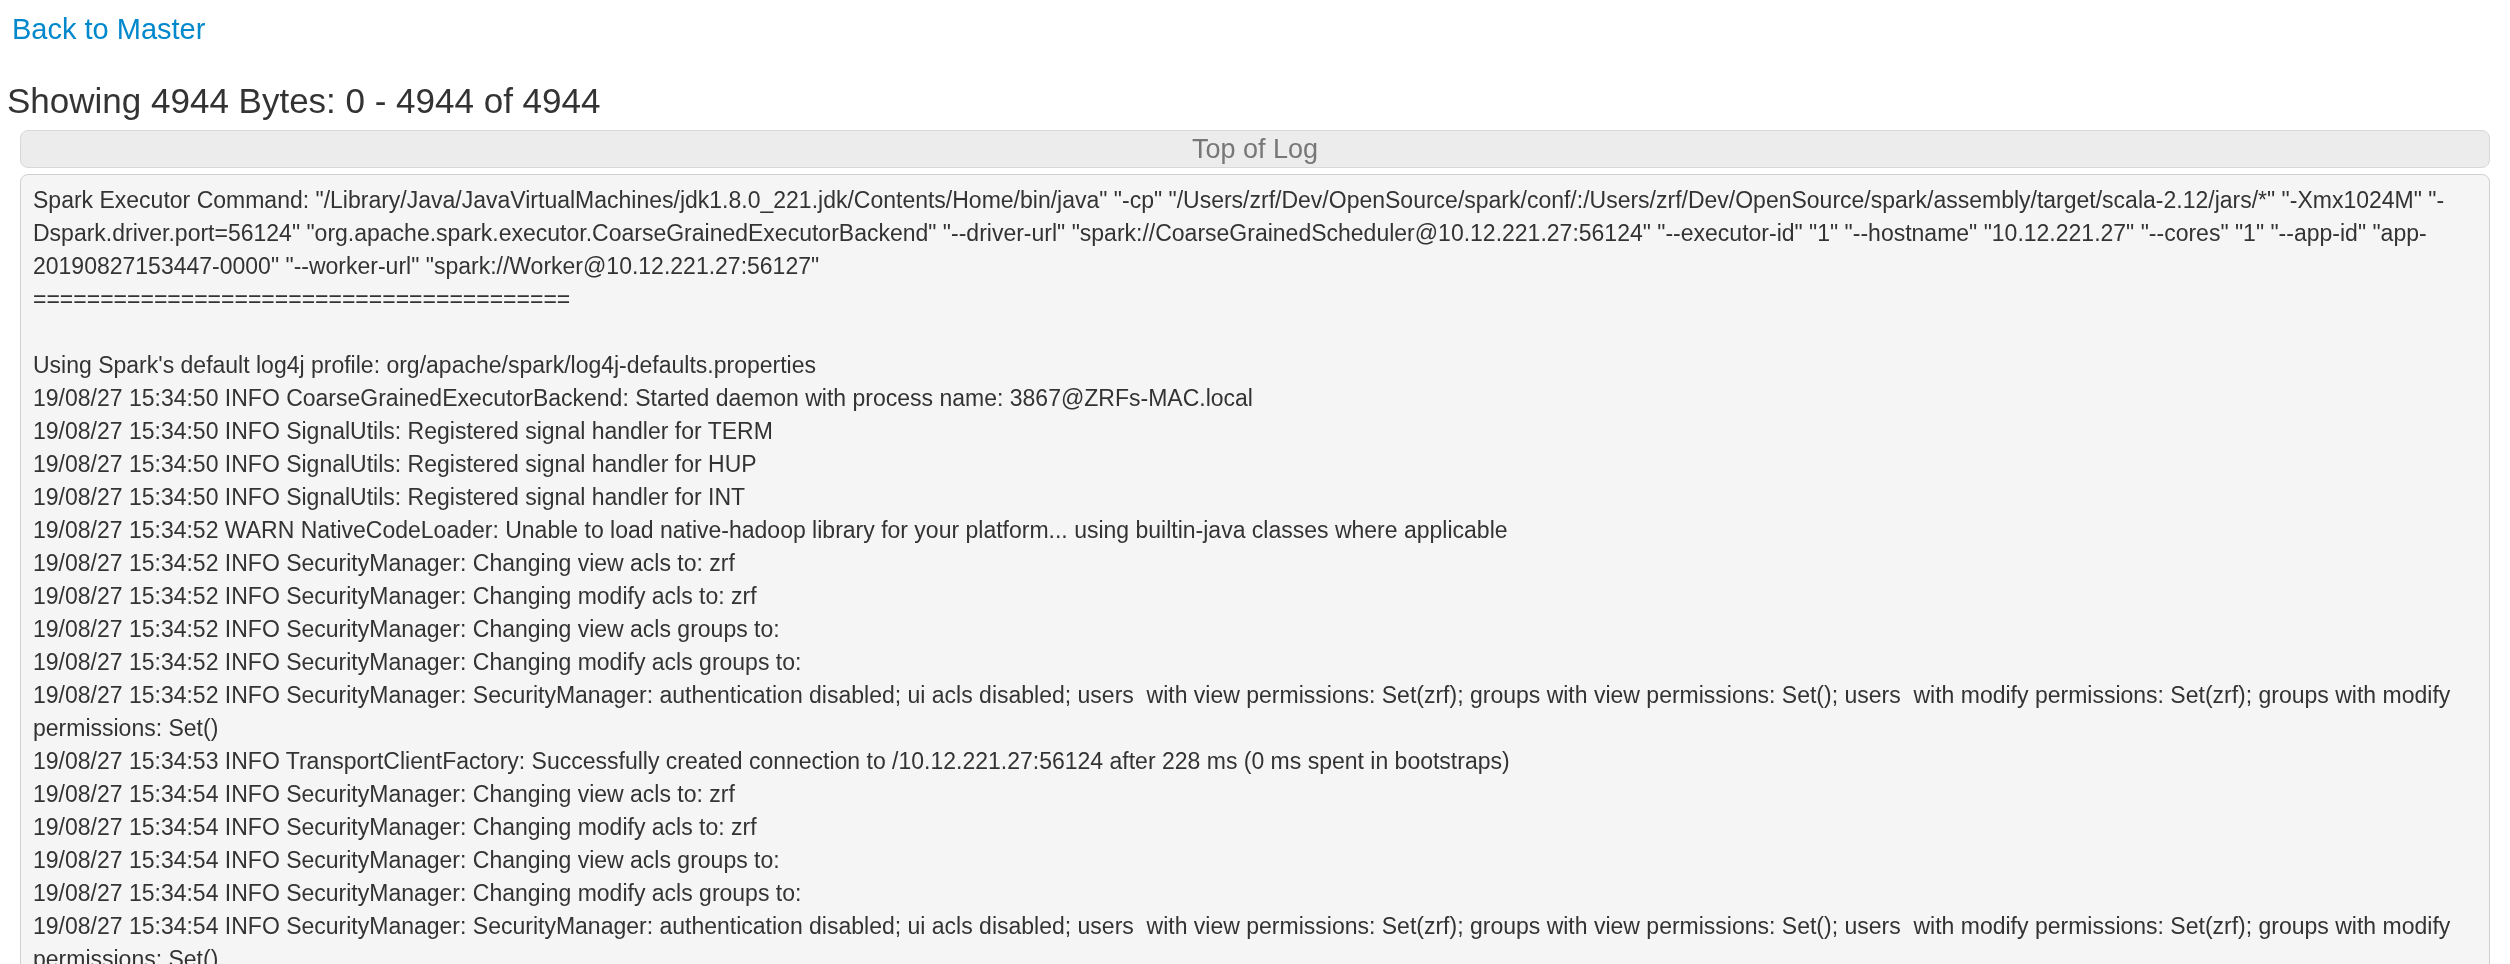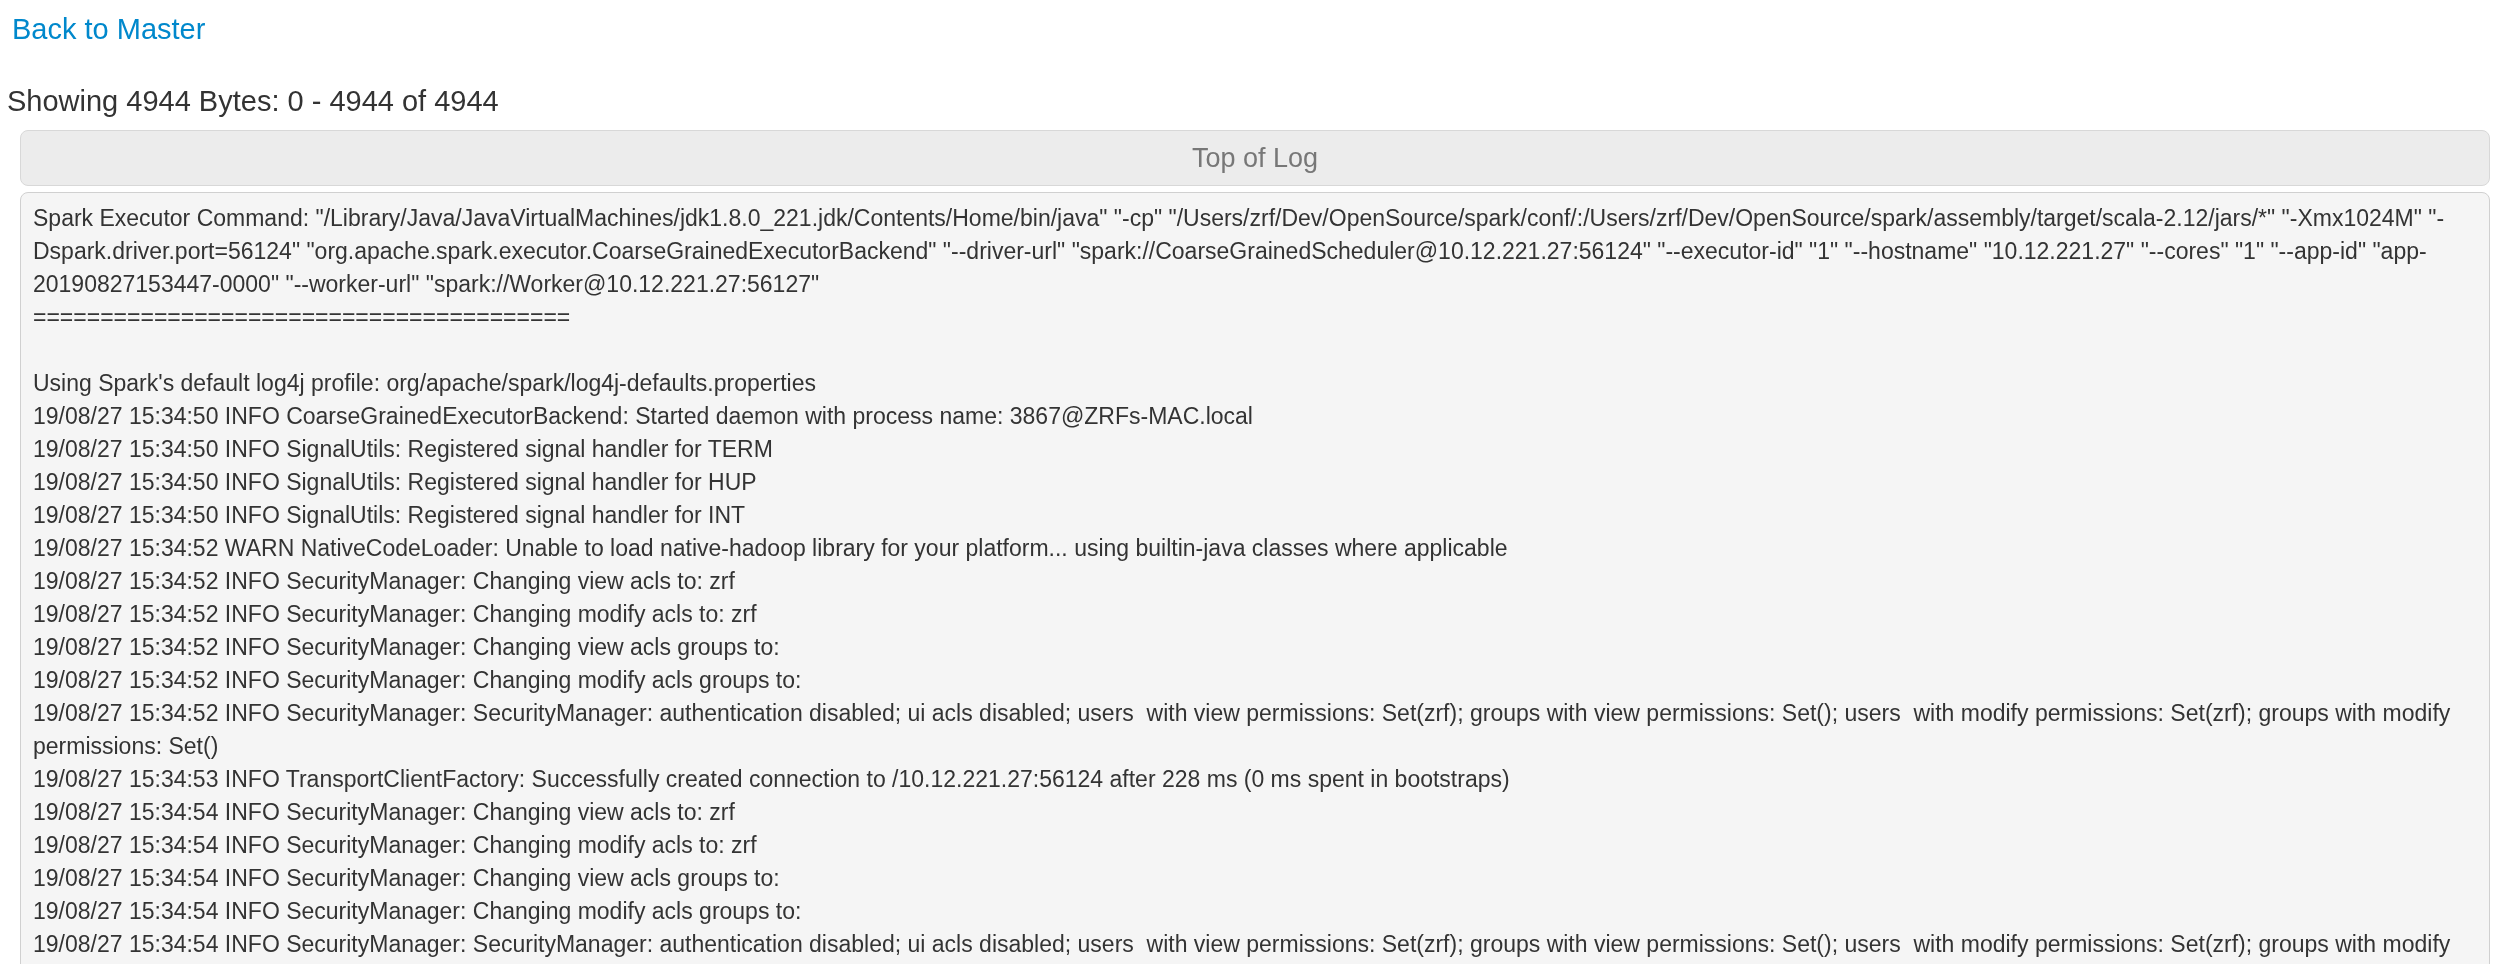--- a/index.html
+++ b/index.html
@@ -25,27 +25,27 @@
     display: inline-block;
     margin: 12px 0 16px 12px;
     font-size: 29px;
     line-height: 34px;
     color: var(--link);
     text-decoration: none;
     cursor: pointer;
   }
   .byte-range {
     margin: 22px 0 0 7px;
-    font-size: 29px;
+    font-size: 35px;
     line-height: 34px;
     color: var(--text);
   }
   .log-header-bar {
     margin: 12px 20px 0 20px;
-    height: 56px;
+    height: 38px;
     background: var(--bar_bg);
     border: 1px solid var(--bar_border);
     border-radius: 8px;
     display: flex;
     align-items: center;
     justify-content: center;
   }
   .log-header-label {
     font-size: 27px;
     color: var(--bar_text);

